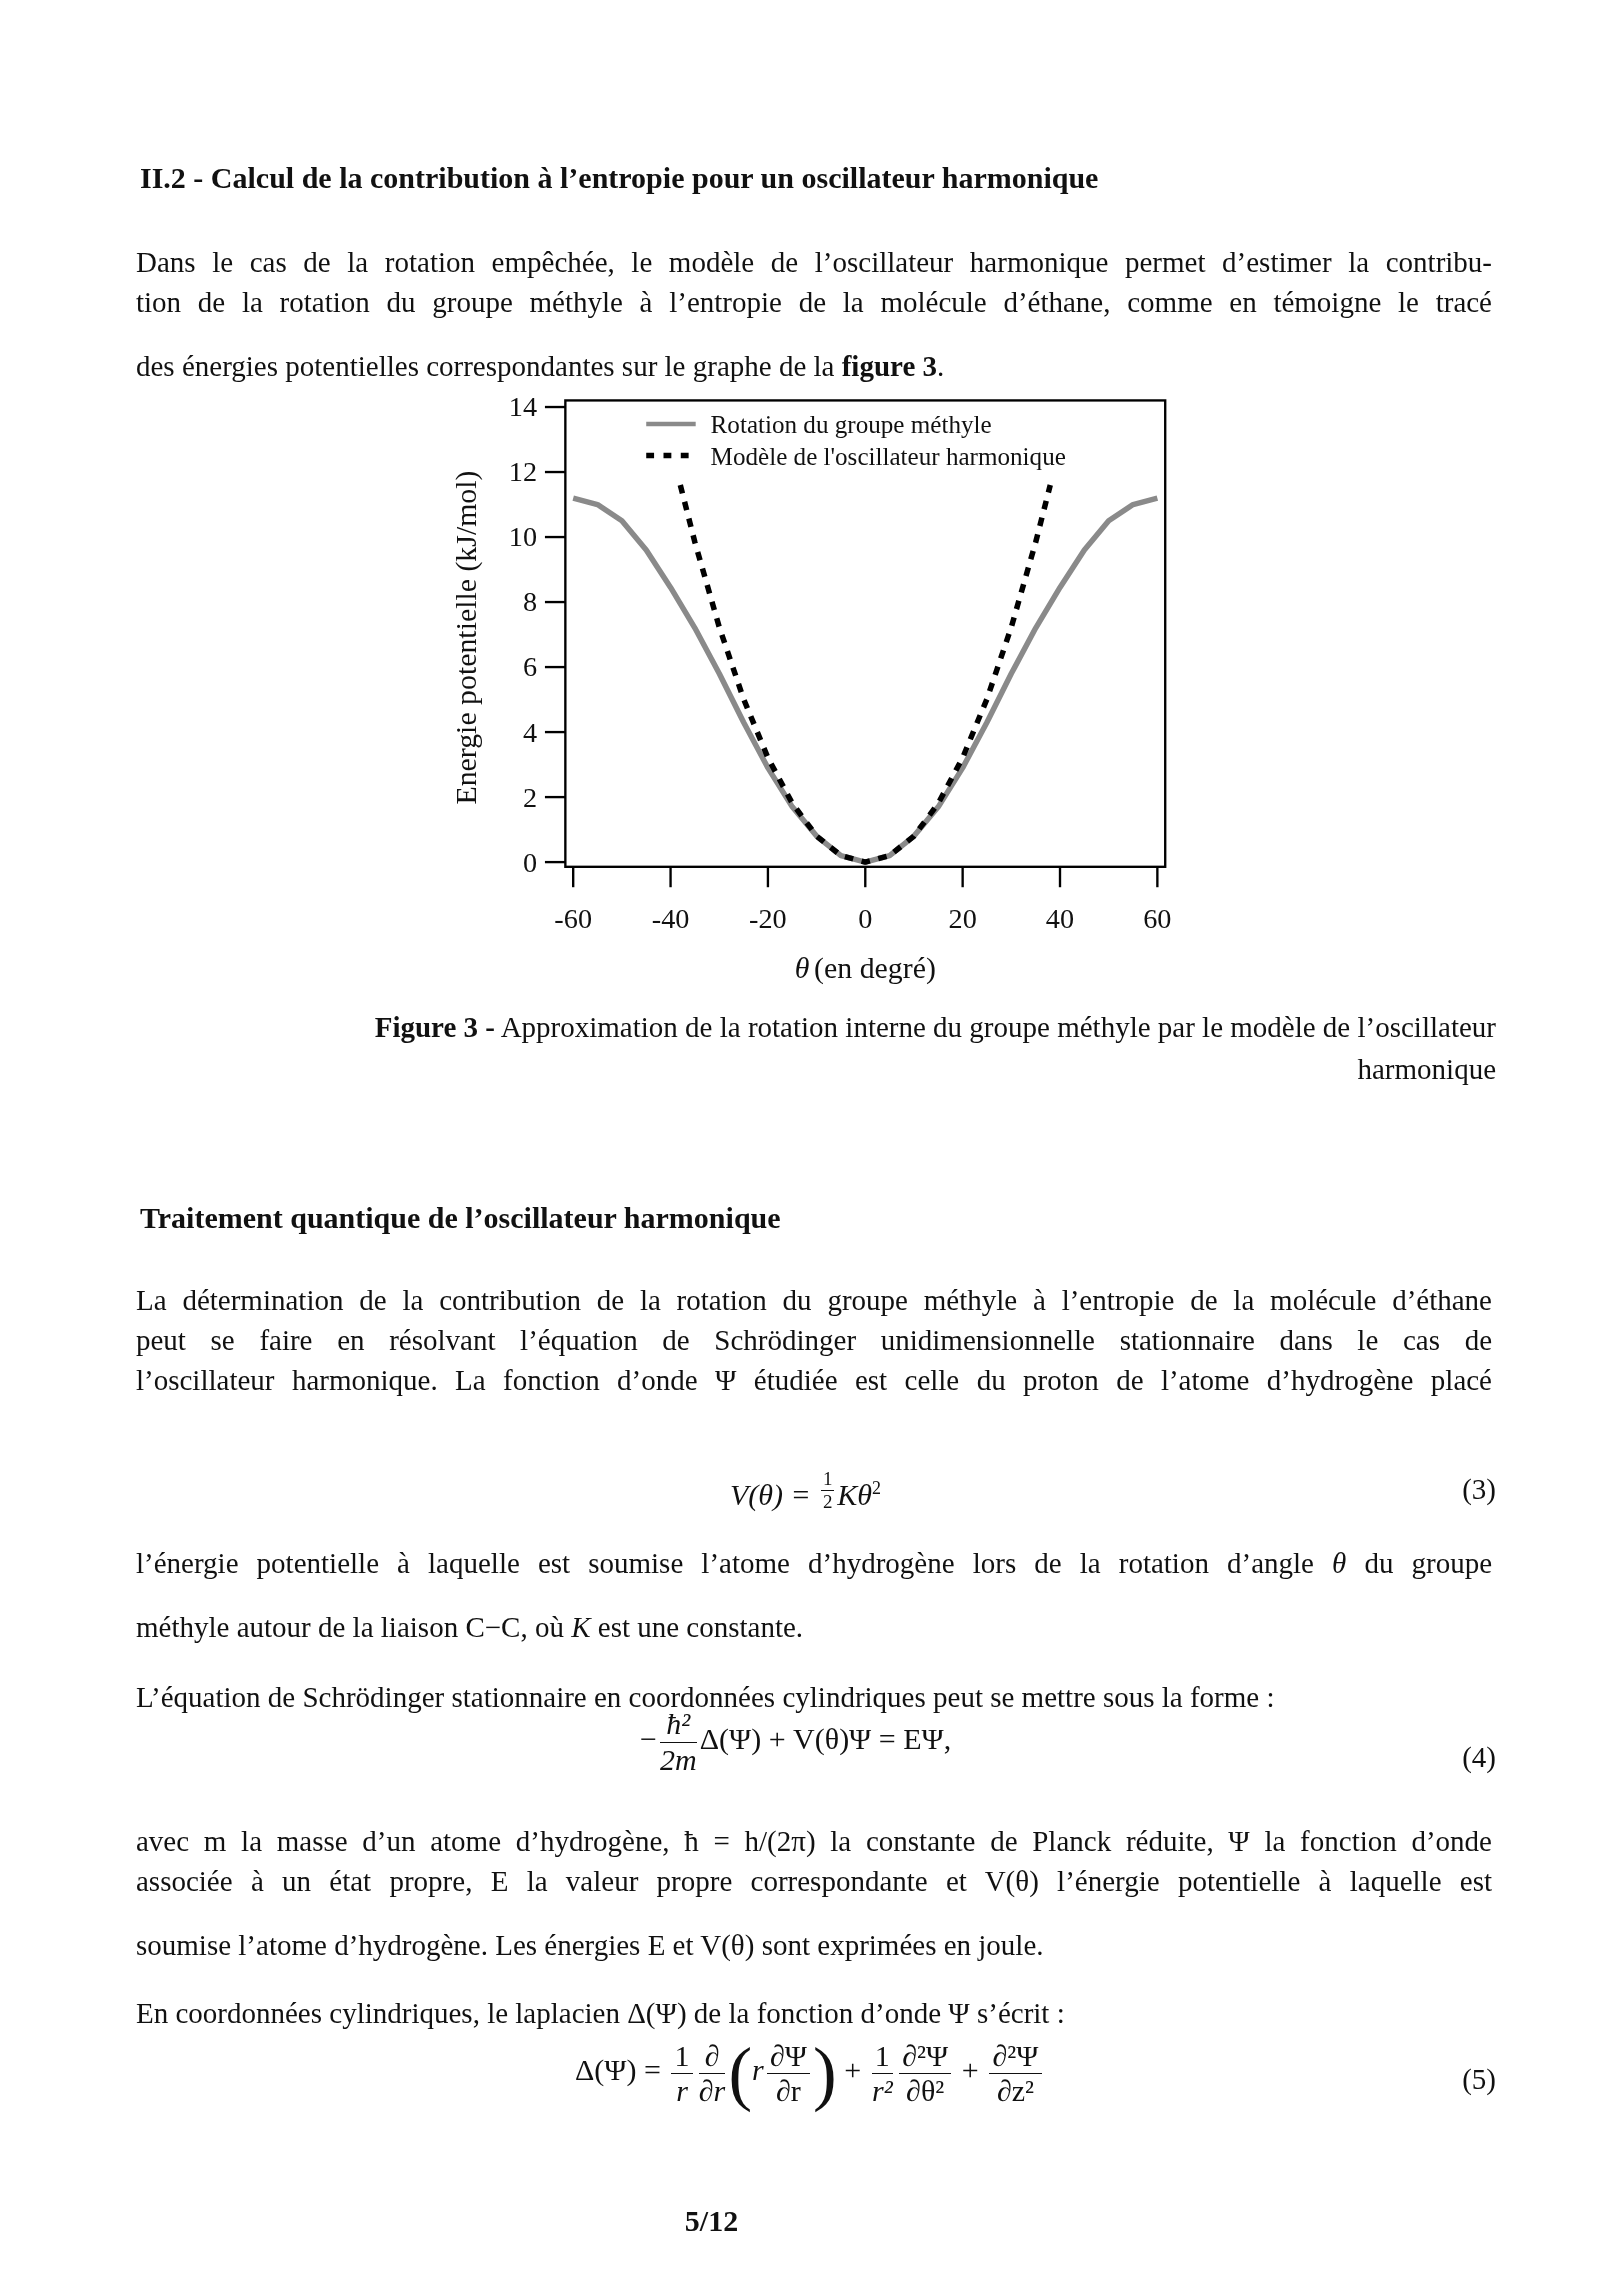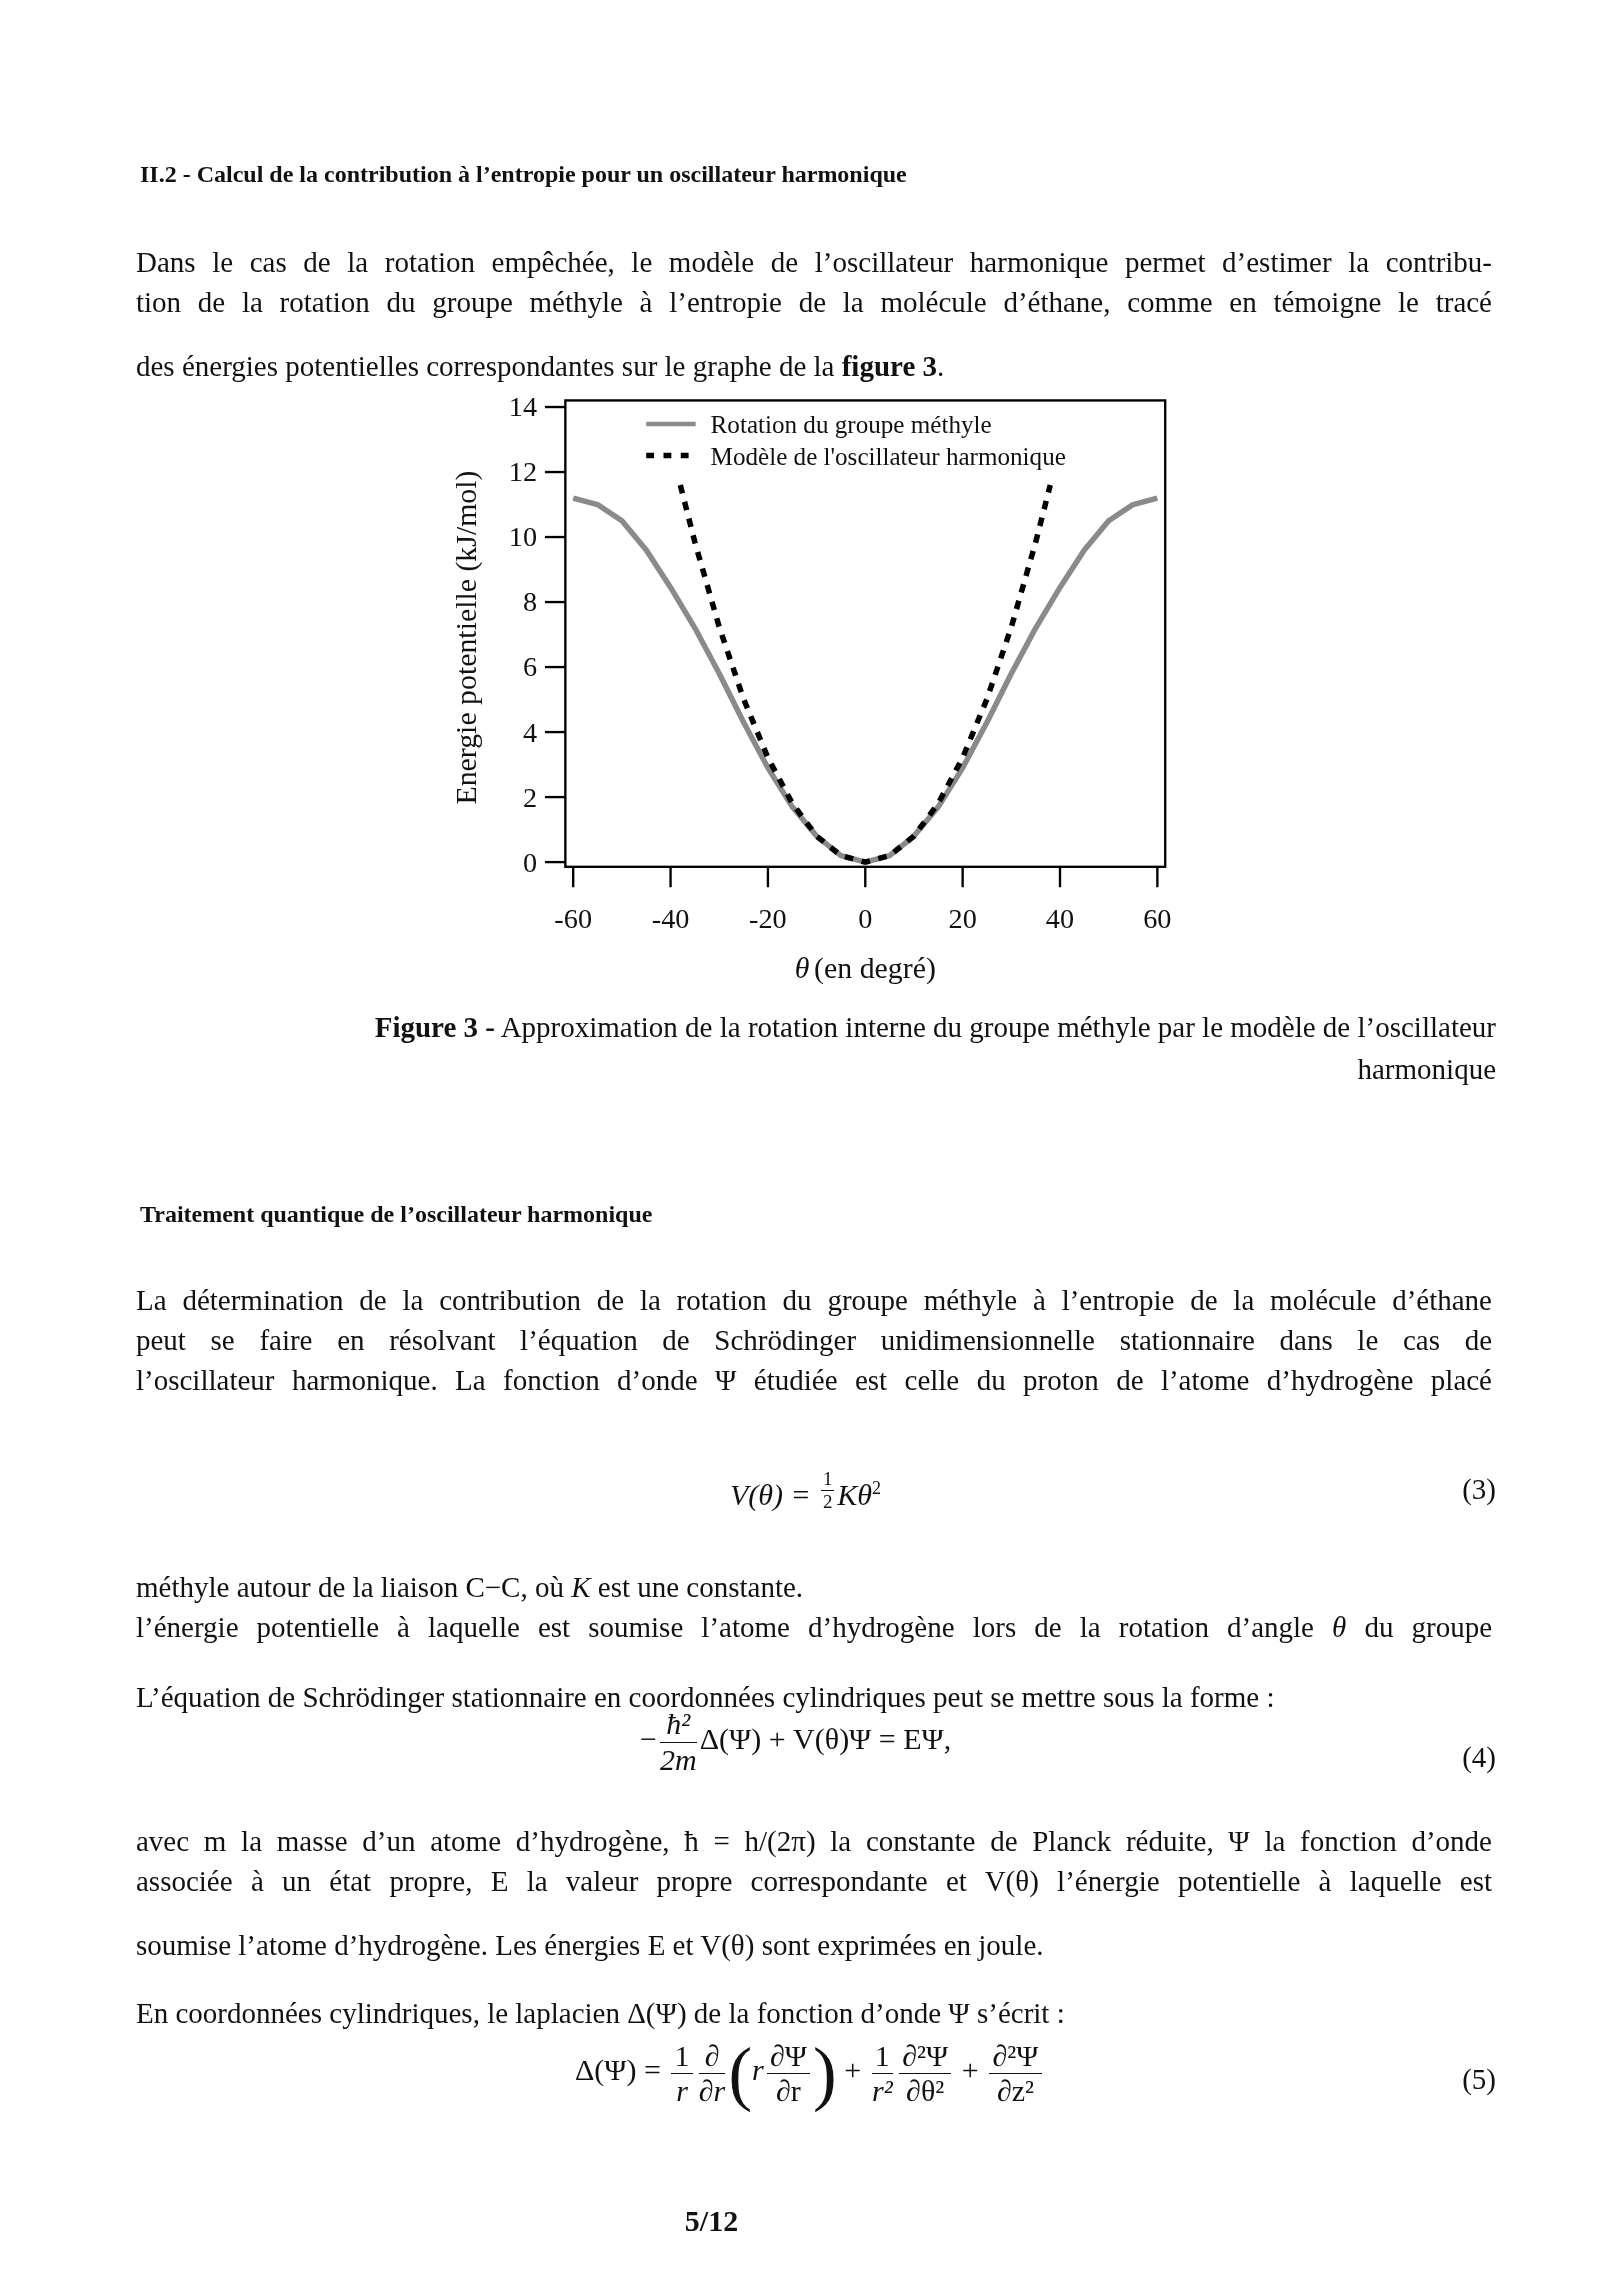--- a/index.html
+++ b/index.html
@@ -1,19 +1,19 @@
 <!DOCTYPE html>
 <html style="font-size:12.6px"><head>
 <meta charset="utf-8">
 <style>
   html, body { margin:0; padding:0; background:#ffffff; }
   body { width:1623px; height:2295px; position:relative; overflow:hidden;
          font-family:"Liberation Serif", serif; color:#111; }
   .abs { position:absolute; }
-  .h { font-weight:bold; font-size:24px; left:140px; white-space:nowrap; }
+  .h { font-weight:bold; font-size:30px; left:140px; white-space:nowrap; }
   .para { left:136px; width:1356px; font-size:29px; line-height:40px; text-align:justify; }
   .para .line { display:block; white-space:nowrap; text-align-last:justify; }
   .para .line.last { text-align-last:left;margin-top:24px; }
   .eqnum { font-size:29px; right:127px; }
   .math { font-family:"Liberation Serif", serif; font-size:30px; white-space:nowrap; }
   .i { font-style:italic; }
   .frac { display:inline-block; vertical-align:middle; text-align:center; margin:0 3.1px; }
   .frac > span { display:block; line-height:1.15; }
   .frac > .num { border-bottom:1.6px solid #111; padding:0 3.1px; }
   .frac.small { font-size:19px; vertical-align:-3.1px; }
@@ -134,22 +134,22 @@
   <span class="line">peut se faire en résolvant l’équation de Schrödinger unidimensionnelle stationnaire dans le cas de</span>
   <span class="line">l’oscillateur harmonique. La fonction d’onde Ψ étudiée est celle du proton de l’atome d’hydrogène placé</span>
 </div>
 
 <div class="abs math" style="left:730px; top:1468px;">
   <span class="i">V(θ) = </span><span class="frac small"><span class="num">1</span><span>2</span></span><span class="i">Kθ</span><sup>2</sup>
 </div>
 <div class="abs eqnum" style="top:1473px;">(3)</div>
 
 <div class="abs para" style="top:1543px;">
+  <span class="line"><span>l’énergie potentielle à laquelle est soumise l’atome d’hydrogène lors de la rotation d’angle </span><i>θ</i><span> du groupe</span></span>
   <span class="line last"><span>méthyle autour de la liaison C−C, où </span><i>K</i><span> est une constante.</span></span>
-  <span class="line"><span>l’énergie potentielle à laquelle est soumise l’atome d’hydrogène lors de la rotation d’angle </span><i>θ</i><span> du groupe</span></span>
 </div>
 
 <div class="abs para" style="top:1653px;">
   <span class="line last">L’équation de Schrödinger stationnaire en coordonnées cylindriques peut se mettre sous la forme :</span>
 </div>
 
 <div class="abs math" style="left:640px; top:1707px;">
   <span>−</span><span class="frac"><span class="num i">ħ²</span><span class="i">2m</span></span><span>Δ(Ψ) + V(θ)Ψ = EΨ,</span>
 </div>
 <div class="abs eqnum" style="top:1741px;">(4)</div>

